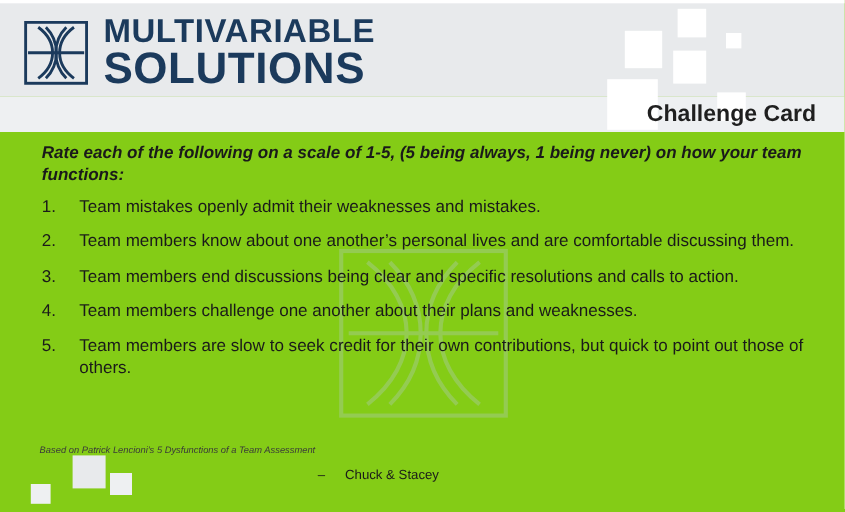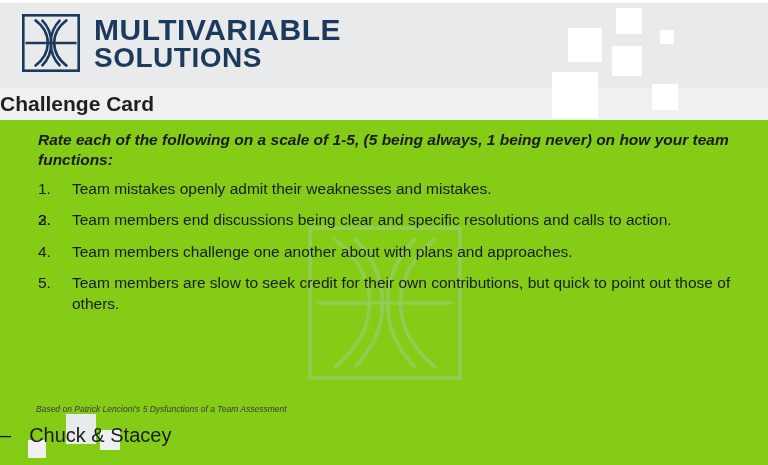--- a/index.html
+++ b/index.html
@@ -73,40 +73,40 @@
     flex: 0 0 58px;
   }
   .logo-text {
     margin-left: 14px;
     color: #1b3a5c;
     font-weight: bold;
     line-height: 0.98;
     letter-spacing: 0.5px;
   }
   .logo-text .l1 { font-size: 30px; display: block; }
-  .logo-text .l2 { font-size: 28px; display: block; }
+  .logo-text .l2 { font-size: 40px; display: block; }
 
   
   .watermark {
     position: absolute;
     left: 300px;
     top: 218px;
     width: 170px;
     height: 170px;
     opacity: 0.30;
     pointer-events: none;
   }
 
   
   .card-title {
     position: absolute;
     left: 0;
     top: 92px;
     width: 742px;
-    text-align: left;
+    text-align: right;
     font-size: 21px;
     font-weight: bold;
     color: #1f1f1f;
   }
 
   
   .body-area {
     position: absolute;
     left: 38px;
     top: 130px;
@@ -146,21 +146,22 @@
     top: 404px;
     font-size: 8.5px;
     font-style: italic;
     color: #3a3a3a;
   }
   .signature {
     position: absolute;
     left: 0;
     top: 424px;
     width: 688px;
-    font-size: 20px;
+    text-align: center;
+    font-size: 12px;
     color: #1a1a1a;
   }
   .signature .dash { margin-right: 18px; }
 </style>
 </head>
 <body>
 
 <div class="slide">
 
   <div class="header-band"></div>
@@ -214,28 +215,29 @@
 
   <div class="body-area">
     <p class="prompt">Rate each of the following on a scale of 1-5, (5 being always, 1 being never) on how your team functions:</p>
     <ol class="items">
       <li>
         <span class="num">1.</span>
         <span>Team mistakes openly admit their weaknesses and mistakes.</span>
       </li>
       <li>
         <span class="num">2.</span>
+        <span>Team members know about one another’s personal lives and are comfortable discussing them.</span>
       </li>
       <li>
         <span class="num">3.</span>
         <span>Team members end discussions being clear and specific resolutions and calls to action.</span>
       </li>
       <li>
         <span class="num">4.</span>
-        <span>Team members challenge one another about with plans and approaches.</span>
+        <span>Team members challenge one another about their plans and weaknesses.</span>
       </li>
       <li>
         <span class="num">5.</span>
         <span>Team members are slow to seek credit for their own contributions, but quick to point out those of others.</span>
       </li>
     </ol>
   </div>
 
   <div class="footnote">Based on Patrick Lencioni’s 5 Dysfunctions of a Team Assessment</div>
 

